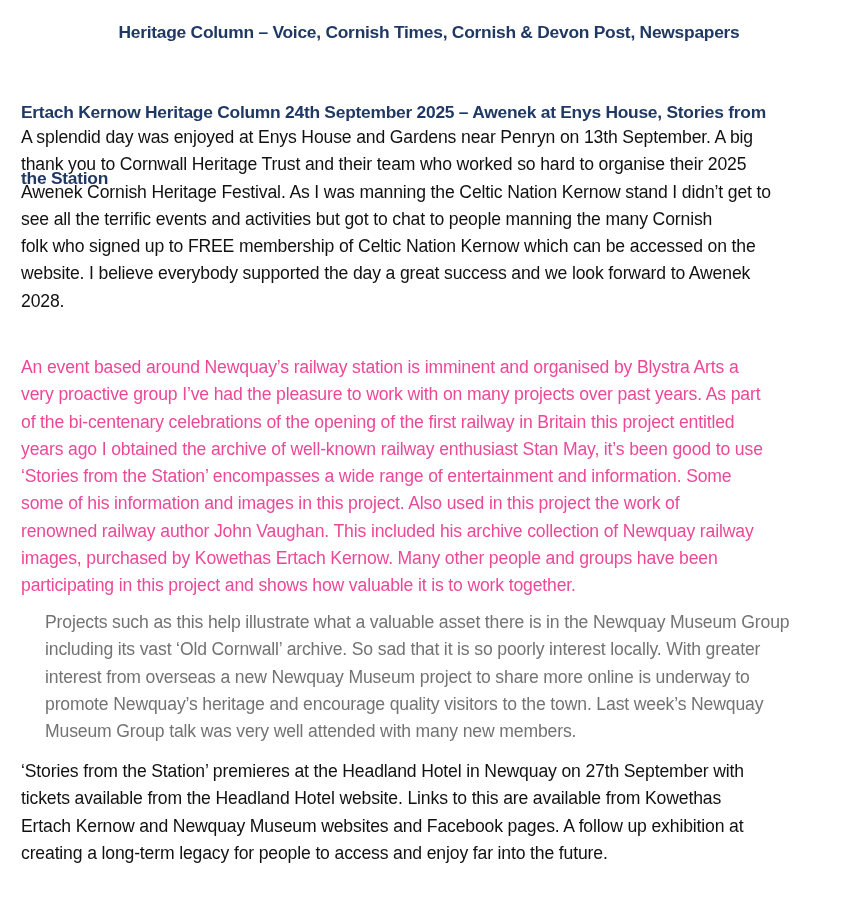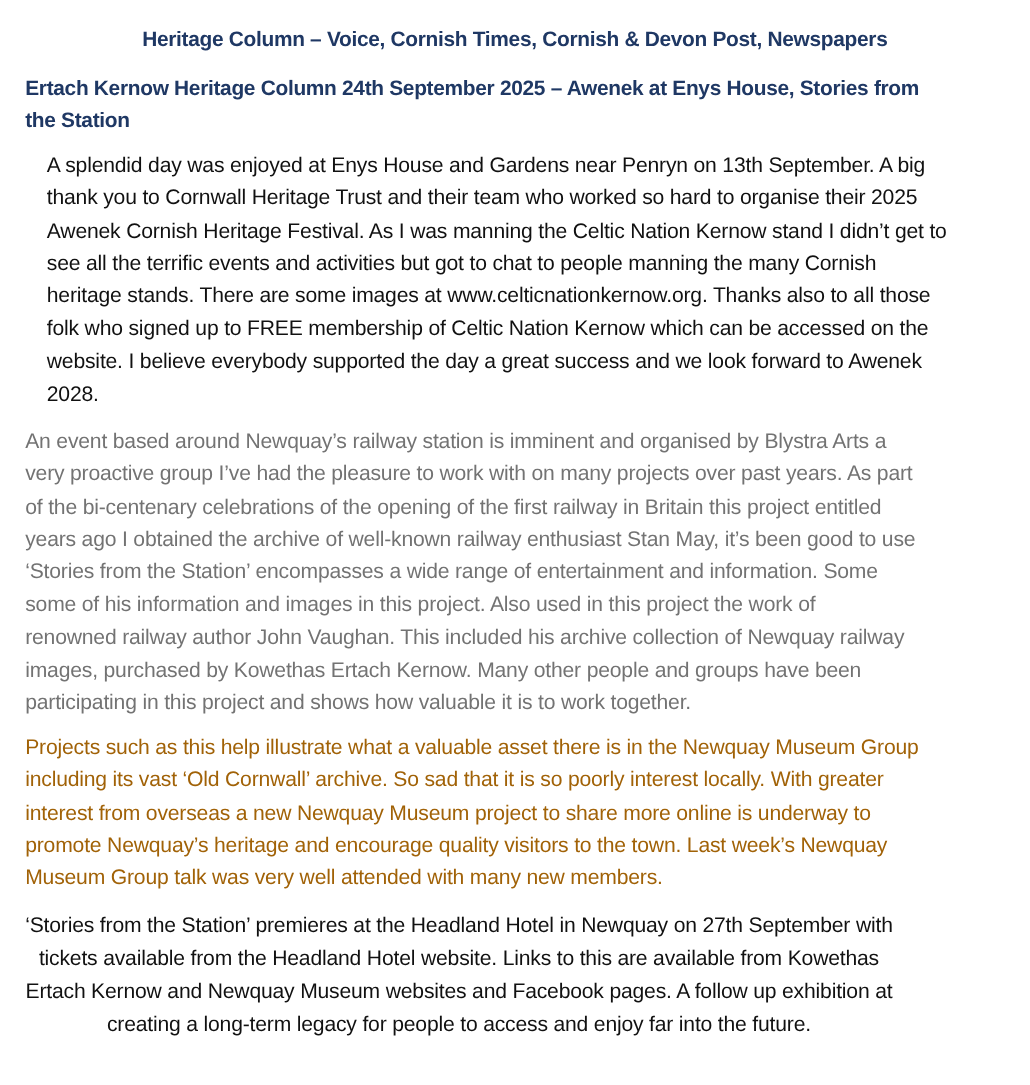--- a/index.html
+++ b/index.html
@@ -40,74 +40,74 @@
       left: 21px;
       font-weight: bold;
       font-size: 17.4px;
       line-height: 27px;
       color: #1f3864;
       letter-spacing: -0.25px;
     }
     .article-title .line {
       display: block;
       white-space: nowrap;
+      margin-top: 39px;
     }
     .para {
       position: absolute;
       left: 21px;
       font-size: 17.6px;
       line-height: 27.3px;
       color: #111111;
       letter-spacing: -0.15px;
     }
     .para .line {
       display: block;
       white-space: nowrap;
     }
-    #p1 { top: 124px; margin-left: 18px; }
+    #p1 { top: 124px; }
     #p2 { top: 354px; }
     #p3 { top: 609px; }
-    #p4 { top: 758px; text-align: center; }
+    #p4 { top: 758px; }
   </style>
 </head>
 <body style="background: rgb(255, 255, 255);">
 
 <div class="page">
 
   <div class="column-title" style="color: rgb(31, 56, 100);">Heritage Column – Voice, Cornish Times, Cornish &amp; Devon Post, Newspapers</div>
 
   <div class="article-title" style="color: rgb(31, 56, 100);">
     <span class="line">Ertach Kernow Heritage Column 24th September 2025 – Awenek at Enys House, Stories from</span>
     <span class="line">the Station</span>
   </div>
 
   <div class="para" id="p1" style="color: rgb(17, 17, 17);">
     <span class="line">A splendid day was enjoyed at Enys House and Gardens near Penryn on 13th September. A big</span>
     <span class="line">thank you to Cornwall Heritage Trust and their team who worked so hard to organise their 2025</span>
     <span class="line">Awenek Cornish Heritage Festival. As I was manning the Celtic Nation Kernow stand I didn’t get to</span>
     <span class="line">see all the terrific events and activities but got to chat to people manning the many Cornish</span>
-    <span class="line">heritage stands. There are some images at www.celticnationkernow.org. Thanks also to all those</span>
     <span class="line">folk who signed up to FREE membership of Celtic Nation Kernow which can be accessed on the</span>
     <span class="line">website. I believe everybody supported the day a great success and we look forward to Awenek</span>
     <span class="line">2028.</span>
   </div>
 
-  <div class="para" id="p2" style="color: #737373;">
+  <div class="para" id="p2" style="color: #ec4899;">
     <span class="line">An event based around Newquay’s railway station is imminent and organised by Blystra Arts a</span>
     <span class="line">very proactive group I’ve had the pleasure to work with on many projects over past years. As part</span>
     <span class="line">of the bi-centenary celebrations of the opening of the first railway in Britain this project entitled</span>
     <span class="line">years ago I obtained the archive of well-known railway enthusiast Stan May, it’s been good to use</span>
     <span class="line">‘Stories from the Station’ encompasses a wide range of entertainment and information. Some</span>
     <span class="line">some of his information and images in this project. Also used in this project the work of</span>
     <span class="line">renowned railway author John Vaughan. This included his archive collection of Newquay railway</span>
     <span class="line">images, purchased by Kowethas Ertach Kernow. Many other people and groups have been</span>
     <span class="line">participating in this project and shows how valuable it is to work together.</span>
   </div>
 
-  <div class="para" id="p3" style="color: #a16207;">
+  <div class="para" id="p3" style="color: #737373; margin-left: 24px;">
     <span class="line">Projects such as this help illustrate what a valuable asset there is in the Newquay Museum Group</span>
     <span class="line">including its vast ‘Old Cornwall’ archive. So sad that it is so poorly interest locally. With greater</span>
     <span class="line">interest from overseas a new Newquay Museum project to share more online is underway to</span>
     <span class="line">promote Newquay’s heritage and encourage quality visitors to the town. Last week’s Newquay</span>
     <span class="line">Museum Group talk was very well attended with many new members.</span>
   </div>
 
   <div class="para" id="p4" style="color: rgb(17, 17, 17);">
     <span class="line">‘Stories from the Station’ premieres at the Headland Hotel in Newquay on 27th September with</span>
     <span class="line">tickets available from the Headland Hotel website. Links to this are available from Kowethas</span>

